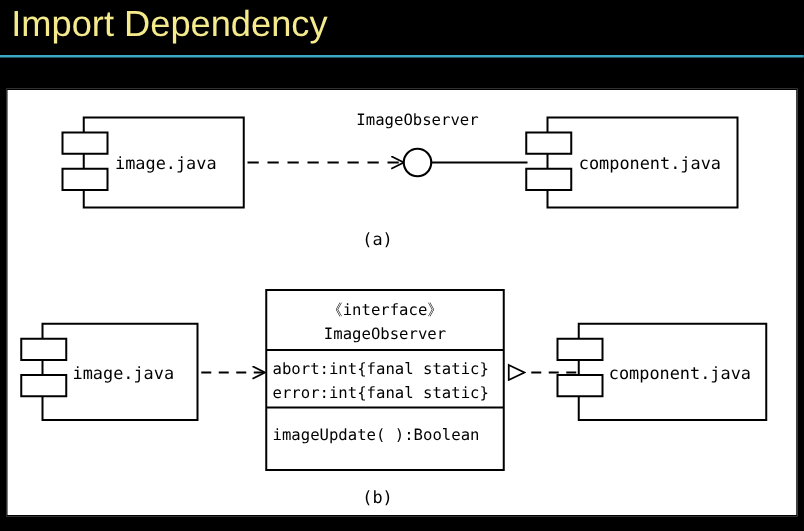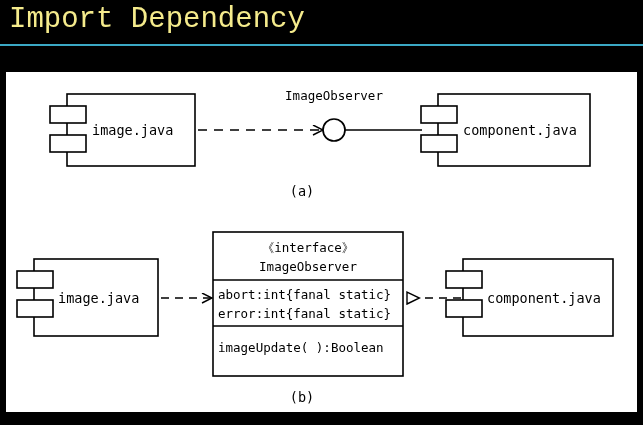--- a/index.html
+++ b/index.html
@@ -25,21 +25,21 @@
     position: absolute;
     left: 0; top: 0;
     width: 643px;
     height: 57px;
     background: #000000;
   }
   #slide-title {
     position: absolute;
     left: 9px;
     top: 3px;
-    font-family: Liberation Mono, monospace;
+    font-family: Liberation Sans, sans-serif;
     font-size: 29px;
     line-height: 34px;
     letter-spacing: 0px;
     color: #f5eb8c;
     white-space: nowrap;
   }
   #title-rule {
     position: absolute;
     left: 0;
     top: 44px;

